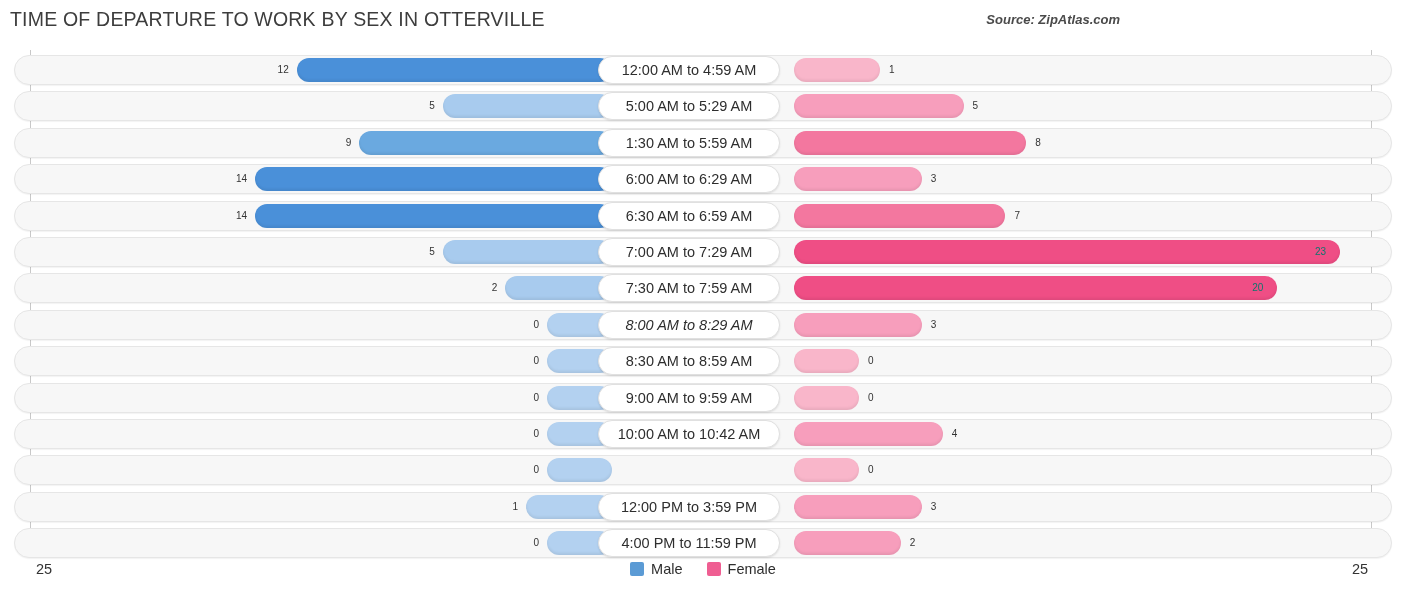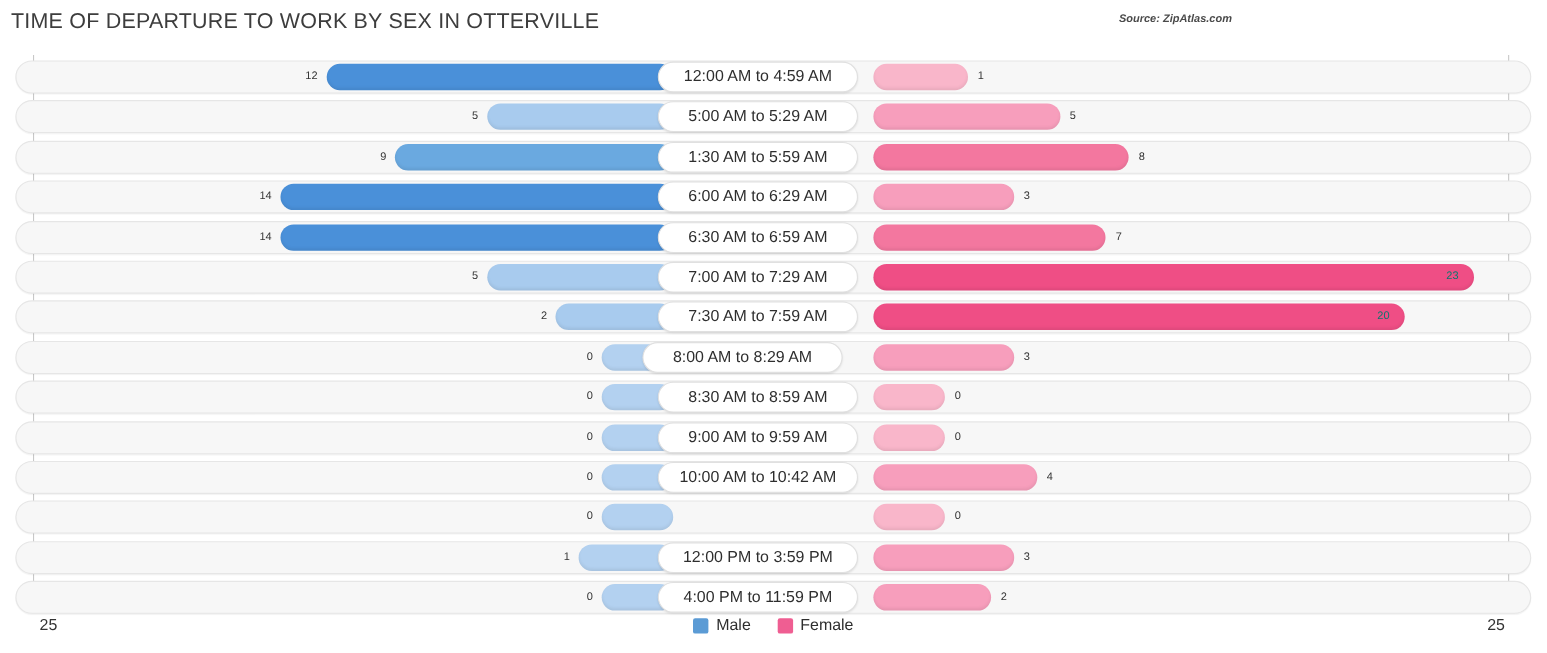--- a/index.html
+++ b/index.html
@@ -29,21 +29,21 @@
     top: 8px;
     font-size: 19.5px;
     letter-spacing: 0.2px;
     color: #3d3d3d;
     white-space: nowrap;
   }
   .source-note {
     position: absolute;
     right: 12px;
     top: 12px;
-    font-size: 10px;
+    font-size: 13px;
     font-style: italic;
     font-weight: bold;
     color: #4a4a4a;
     white-space: nowrap;
   }
 
   
   .plot {
     position: absolute;
     left: 0;
@@ -229,21 +229,21 @@
       <div class="bar female" style="left: 780px; width: 483.261px; background: rgb(239, 78, 133);"></div>
       <div class="val female-val inside" style="left: 1217.26px; width: 32px; text-align: right;">20</div>
       <div class="cat-pill" style="left: 584px; width: 182px;">7:30 AM to 7:59 AM</div>
     </div>
     <div class="row" style="top: 259.8px;">
       <div class="track"></div>
       <div class="bar male" style="left: 533px; width: 65px; background: rgb(179, 209, 240);"></div>
       <div class="val male-val" style="right: 14px; left: 485px; width: 40px;">0</div>
       <div class="bar female" style="left: 780px; width: 127.739px; background: rgb(247, 158, 188);"></div>
       <div class="val female-val" style="left: 916.739px;">3</div>
-      <div class="cat-pill" style="left: 570px; width: 182px;">8:00 AM to 8:29 AM</div>
+      <div class="cat-pill" style="left: 584px; width: 182px; font-style: italic;">8:00 AM to 8:29 AM</div>
     </div>
     <div class="row" style="top: 296.2px;">
       <div class="track"></div>
       <div class="bar male" style="left: 533px; width: 65px; background: rgb(179, 209, 240);"></div>
       <div class="val male-val" style="right: 14px; left: 485px; width: 40px;">0</div>
       <div class="bar female" style="left: 780px; width: 65px; background: rgb(249, 182, 202);"></div>
       <div class="val female-val" style="left: 854px;">0</div>
       <div class="cat-pill" style="left: 584px; width: 182px;">8:30 AM to 8:59 AM</div>
     </div>
     <div class="row" style="top: 332.6px;">

